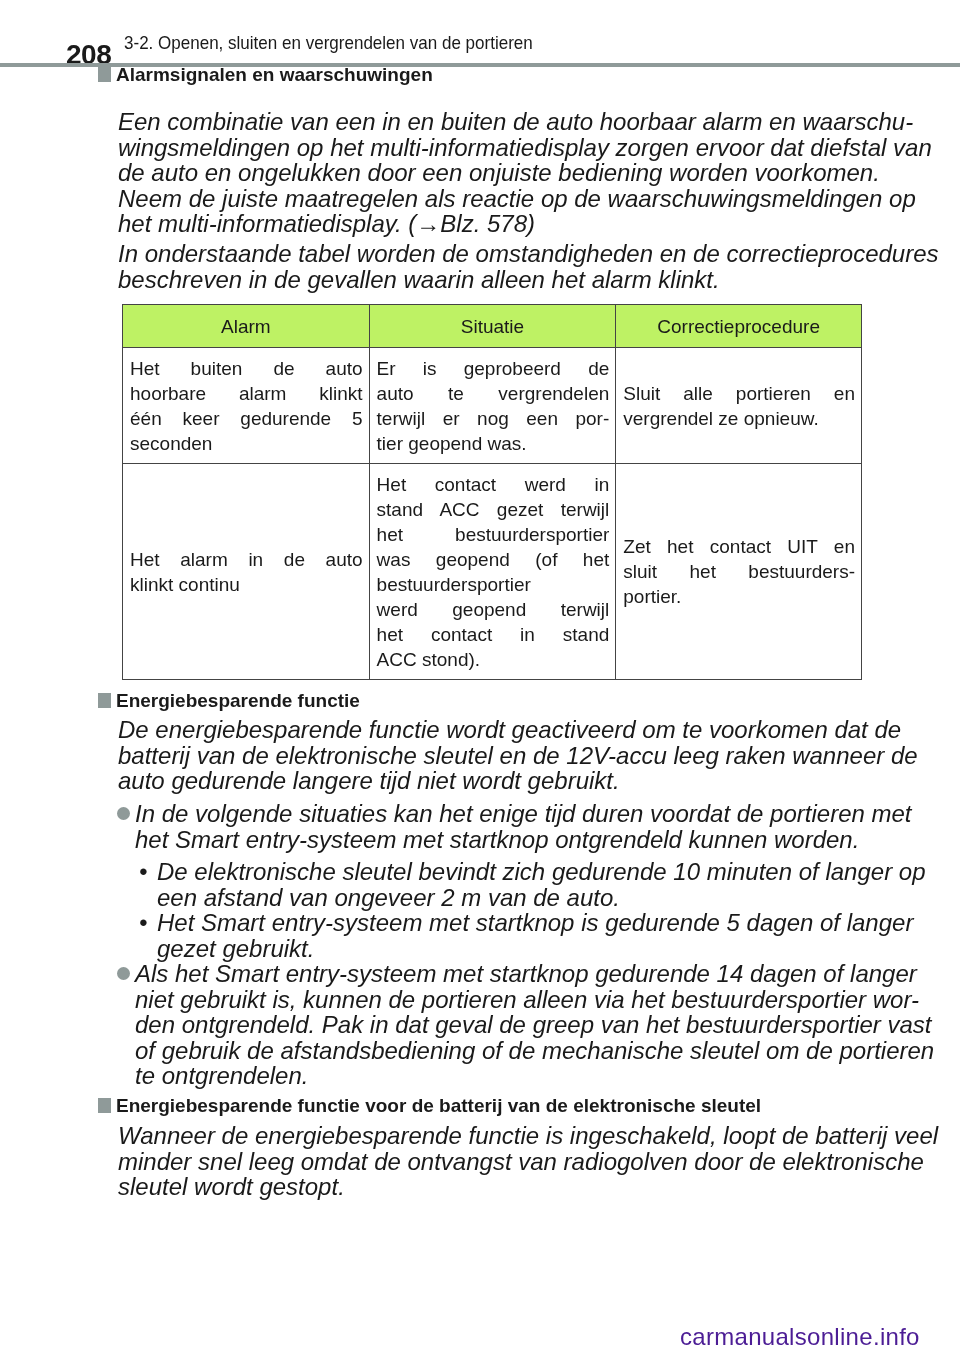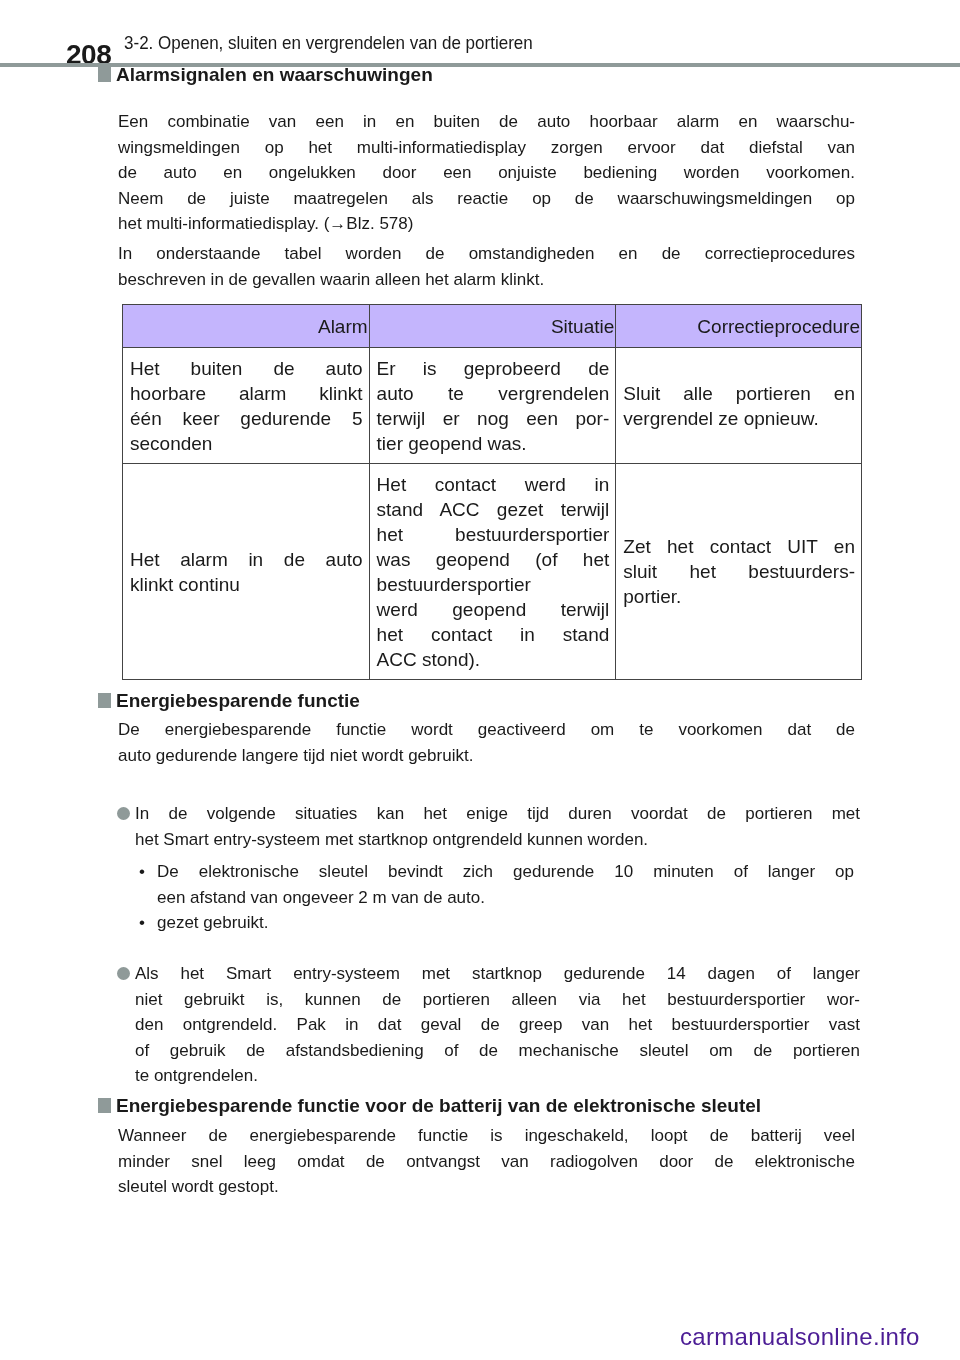--- a/index.html
+++ b/index.html
@@ -5,25 +5,25 @@
   html, body { margin:0; padding:0; }
   body { width:960px; height:1360px; background:#ffffff; position:relative; overflow:hidden;
          font-family:"Liberation Sans", sans-serif; color:#1a1a1a; }
   .header { position:absolute; left:0; top:0; width:960px; height:40px; }
   .page-num { position:absolute; left:66px; top:22px; font-size:28px; font-weight:bold; letter-spacing:-0.5px; line-height:26px;margin-top:20px; }
   .chapter { position:absolute; left:124px; top:33px; font-size:18.5px; line-height:20px; transform:scaleX(0.92); transform-origin:left; white-space:nowrap; }
   .rule { position:absolute; left:0; top:63px; width:960px; height:4px; background:#8f9a99; }
   .content { position:absolute; left:0; top:0; width:960px; }
   .sec-head { position:absolute; left:98px; font-size:19px; font-weight:bold; line-height:22px; white-space:nowrap; }
   .sq { display:inline-block; width:13px; height:15px; background:#8f9a99; margin-right:5px; vertical-align:-1px; }
-  .para { position:absolute; left:118px; width:737px; font-size:17px; line-height:25.6px; text-align:justify; }
+  .para { position:absolute; left:118px; width:737px; font-size:24px; line-height:25.6px; text-align:justify;font-style:italic; }
   .para .ln { display:block; text-align:justify; text-align-last:justify; white-space:nowrap; overflow:visible; }
   .para .ln.last { text-align-last:left; }
   table.t { position:absolute; left:122px; top:304px; width:740px; border-collapse:collapse; font-size:19px; line-height:25px; }
-  table.t th { background:#c4b5fd; font-weight:normal; height:40px; border:1.5px solid #444; text-align:right; }
+  table.t th { background:#bef264; font-weight:normal; height:40px; border:1.5px solid #444; text-align:center; }
   table.t td { border:1.5px solid #444; padding:6px 6px 6px 7px; vertical-align:middle; }
   table.t td .ln { display:block; text-align:justify; text-align-last:justify; white-space:nowrap; }
   table.t td .ln.last { text-align-last:left; }
   .dot { display:inline-block; width:13px; height:13px; border-radius:50%; background:#8f9a99; position:absolute; left:-18px; top:6px; }
   .bul { position:absolute; left:-18px; top:0; }
   .watermark { position:absolute; left:680px; top:1323px; font-size:24px; color:#4c1d95; letter-spacing:0.3px; }
 </style>
 </head>
 <body>
 
@@ -107,37 +107,39 @@
       </tr>
     </tbody>
   </table>
 
   <div class="sec-head" style="top:690px;">
     <span class="sq"></span><span>Energiebesparende functie</span>
   </div>
 
   <div class="para" style="top:717px;">
     <span class="ln">De energiebesparende functie wordt geactiveerd om te voorkomen dat de</span>
+    <span class="ln">batterij van de elektronische sleutel en de 12V-accu leeg raken wanneer de</span>
     <span class="ln last">auto gedurende langere tijd niet wordt gebruikt.</span>
   </div>
 
   <div class="para" style="top:801px; left:135px; width:725px;">
     <span class="dot"></span>
     <span class="ln">In de volgende situaties kan het enige tijd duren voordat de portieren met</span>
     <span class="ln last">het Smart entry-systeem met startknop ontgrendeld kunnen worden.</span>
   </div>
 
   <div class="para" style="top:859px; left:157px; width:697px;">
     <span class="bul">•</span>
     <span class="ln">De elektronische sleutel bevindt zich gedurende 10 minuten of langer op</span>
     <span class="ln last">een afstand van ongeveer 2 m van de auto.</span>
   </div>
 
   <div class="para" style="top:910px; left:157px; width:697px;">
     <span class="bul">•</span>
+    <span class="ln">Het Smart entry-systeem met startknop is gedurende 5 dagen of langer</span>
     <span class="ln last">gezet gebruikt.</span>
   </div>
 
   <div class="para" style="top:961px; left:135px; width:725px;">
     <span class="dot"></span>
     <span class="ln">Als het Smart entry-systeem met startknop gedurende 14 dagen of langer</span>
     <span class="ln">niet gebruikt is, kunnen de portieren alleen via het bestuurdersportier wor-</span>
     <span class="ln">den ontgrendeld. Pak in dat geval de greep van het bestuurdersportier vast</span>
     <span class="ln">of gebruik de afstandsbediening of de mechanische sleutel om de portieren</span>
     <span class="ln last">te ontgrendelen.</span>

